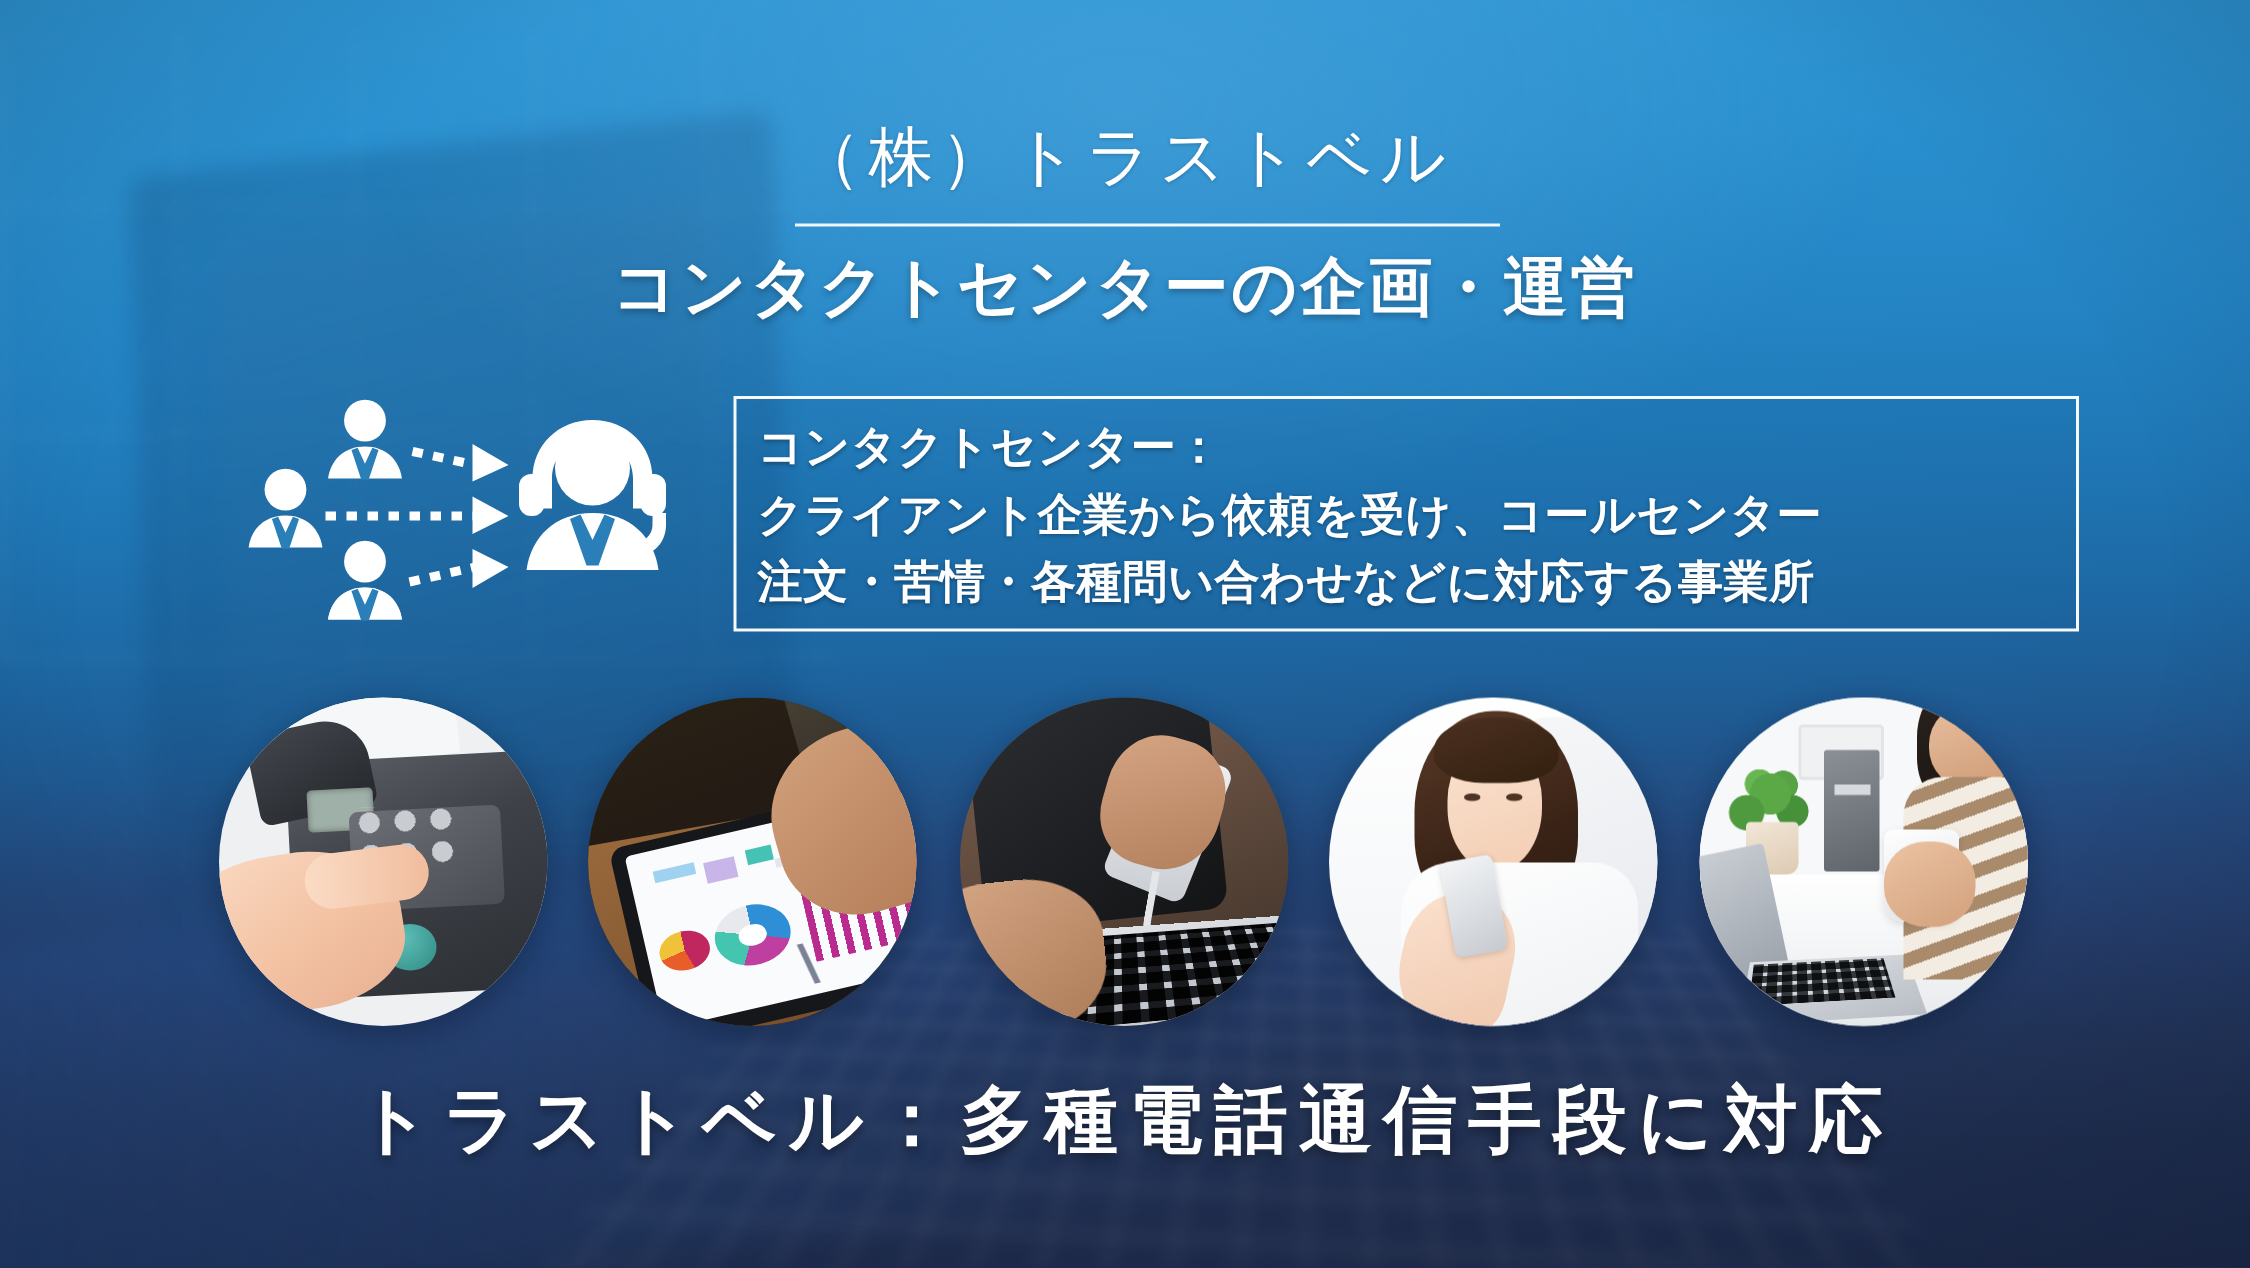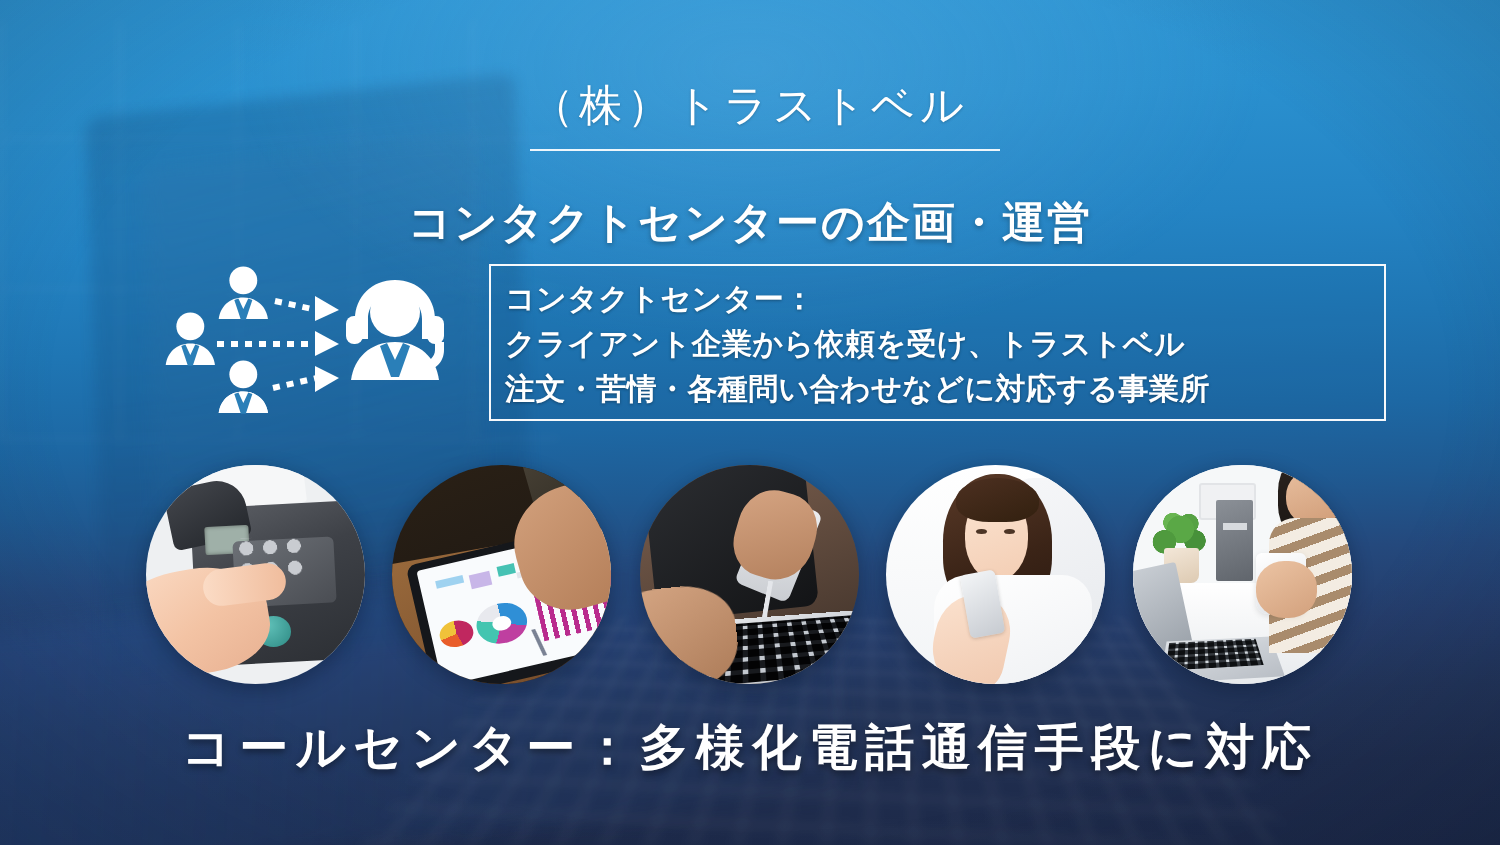--- a/index.html
+++ b/index.html
@@ -99,21 +99,21 @@
     line-height:1.2;
     text-shadow:0 1px 3px rgba(0,0,0,.22);
   }
   .title-rule {
     position:absolute;
     left:530px; width:470px; top:149px; height:2px;
     background:rgba(255,255,255,.92);
   }
   .subtitle {
     position:absolute;
-    left:0; right:0; top:196px;
+    left:0; right:0; top:166px;
     text-align:center;
     color:#ffffff;
     font-size:43px;
     font-weight:700;
     letter-spacing:2px;
     line-height:1.25;
     text-shadow:0 2px 5px rgba(0,0,0,.30);
   }
 
   
@@ -518,21 +518,21 @@
           <circle cx="52" cy="40" r="25"></circle>
           <path d="M52 70c-25 0-41 16-44 38h88c-3-22-19-38-44-38z"></path>
           <path d="M44 71l8 17 8-17 7 3-11 31h-8l-11-31z" fill="#2a7fb8"></path>
         </g>
       </g>
     </svg>
   </div>
 
   <div class="definition-box"></div>
   <div class="definition-text">コンタクトセンター：
-クライアント企業から依頼を受け、トラストベル
+クライアント企業から依頼を受け、コールセンター
 注文・苦情・各種問い合わせなどに対応する事業所</div>
 
   <div class="photo-row">
 
     <div class="photo p1">
       <div class="ph-inner">
         <div class="fax-bg"></div>
         <div class="fax-paper"></div>
         <div class="fax-body"></div>
         <div class="fax-handset"></div>
@@ -608,16 +608,16 @@
         <div class="d-woman-face"></div>
         <div class="d-woman-body"></div>
         <div class="d-mug"></div>
         <div class="d-hand"></div>
       </div>
     </div>
 
   </div>
 
   <div class="bottom-zone">
-    <div class="bottom-line layer-b">コールセンター：多様化電話通信手段に対応</div>
+    <div class="bottom-line layer-b">トラストベル：多種電話通信手段に対応</div>
   </div>
 
 </div>
 
 </body></html>

